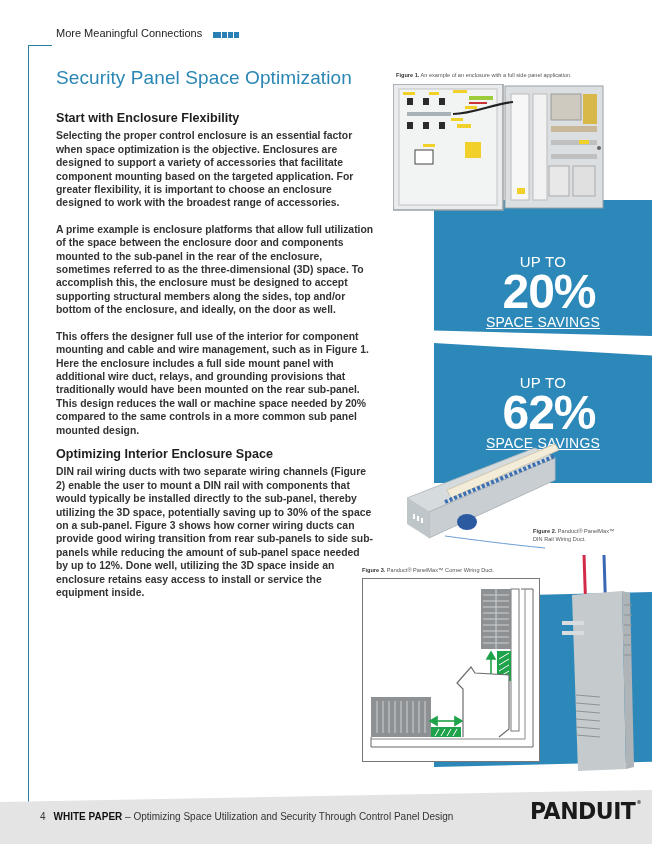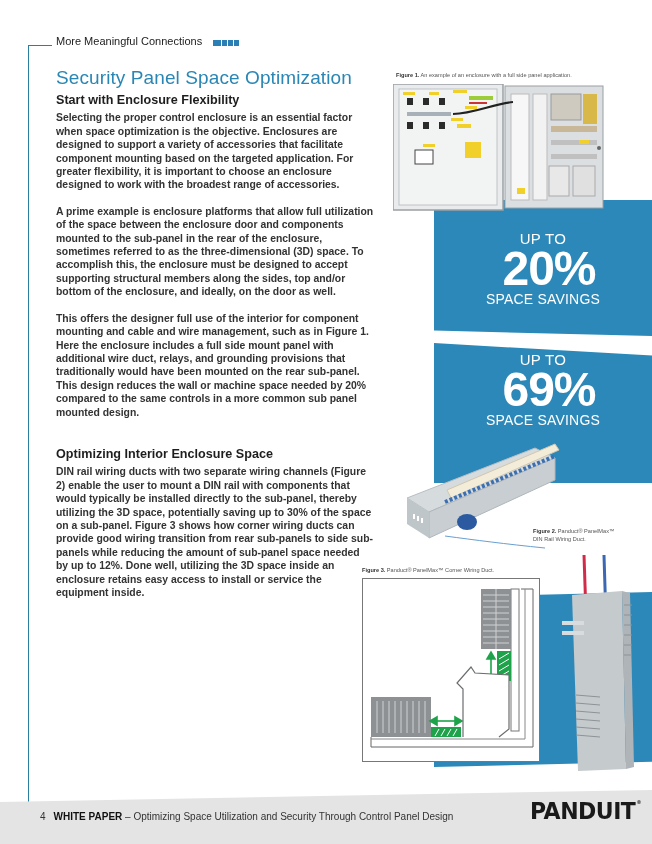--- a/index.html
+++ b/index.html
@@ -6,39 +6,39 @@
   body {
     width: 652px; height: 844px; position: relative; overflow: hidden;
     background: #ffffff;
     font-family: "Liberation Sans", sans-serif;
     color: #2b2b2b;
   }
   .frame-line-h { position: absolute; left: 29px; top: 45px; width: 23px; height: 1px; background: #2a7f9e; }
   .frame-line-v { position: absolute; left: 28px; top: 45px; width: 1px; height: 776px; background: #2a7f9e; }
   .frame-line-b { position: absolute; left: 28px; top: 820px; width: 10px; height: 1px; background: #2a7f9e; }
 
-  .kicker { position: absolute; left: 56px; top: 35px; font-size: 11px; color: #222; white-space: nowrap; }
+  .kicker { position: absolute; left: 56px; top: 27px; font-size: 11px; color: #222; white-space: nowrap; }
   .kicker-bars { display: inline-block; margin-left: 8px; vertical-align: middle; }
   .kicker-bars span { display: inline-block; width: 5px; height: 6px; background: #2a7fb5; margin-right: 1px; }
   .kicker-bars span:first-child { width: 8px; }
 
   .title { position: absolute; left: 56px; top: 67px; font-size: 19px; color: #2a86b4; letter-spacing: 0.1px; white-space: nowrap; }
 
   .col { position: absolute; left: 56px; width: 318px; font-size: 10.4px; line-height: 13.4px; color: #333; }
   .col h2 { font-size: 12.6px; font-weight: bold; margin: 0 0 4px 0; color: #1e1e1e; }
   .col p { margin: 0 0 13px 0; font-weight: bold; }
 
   .fig-caption { position: absolute; font-size: 5.6px; color: #555; white-space: nowrap; }
   .fig-caption b { color: #333; }
 
   .blue-band { position: absolute; background: #2c88b8; }
   .stat { position: absolute; left: 434px; width: 218px; text-align: center; color: #fff; }
-  .stat .up { font-size: 15px; line-height: 16px; letter-spacing: 0.3px; }
+  .stat .up { font-size: 15px; line-height: 16px; letter-spacing: 0.3px; margin-top: 23px; }
   .stat .big { font-size: 48px; font-weight: bold; line-height: 44px; letter-spacing: -1px; padding-left: 12px; }
-  .stat .sub { font-size: 14px; line-height: 16px; letter-spacing: 0.2px; }
+  .stat .sub { font-size: 14px; line-height: 16px; letter-spacing: 0.2px; text-decoration: underline; }
 
   .fig1 { position: absolute; left: 393px; top: 84px; width: 214px; height: 128px; }
   .fig2 { position: absolute; left: 405px; top: 440px; width: 210px; height: 110px; }
   .fig3 { position: absolute; left: 362px; top: 578px; width: 176px; height: 182px; border: 1px solid #777; background: #fff; }
   .fig4 { position: absolute; left: 562px; top: 555px; width: 90px; height: 220px; }
 
   .footer-band { position: absolute; left: 0; top: 790px; width: 652px; height: 54px; background: #e3e4e3; clip-path: polygon(0 22%, 100% 0, 100% 100%, 0 100%); }
   .footer-text { position: absolute; left: 40px; top: 811px; font-size: 10px; color: #333; white-space: nowrap; }
   .footer-text .pg { margin-right: 8px; }
   .footer-text b { color: #111; }
@@ -51,21 +51,21 @@
 <div class="frame-line-h"></div>
 <div class="frame-line-v"></div>
 <div class="frame-line-b"></div>
 
 <div class="kicker">
   <span>More Meaningful Connections</span>
   <span class="kicker-bars"><span></span><span></span><span></span><span></span></span>
 </div>
 <div class="title">Security Panel Space Optimization</div>
 
-<div class="col" style="top:94px;">
+<div class="col" style="top:112px;">
   <h2>Start with Enclosure Flexibility</h2>
   <p>Selecting the proper control enclosure is an essential factor when space optimization is the objective. Enclosures are designed to support a variety of accessories that facilitate component mounting based on the targeted application. For greater flexibility, it is important to choose an enclosure designed to work with the broadest range of accessories.</p>
   <p>A prime example is enclosure platforms that allow full utilization of the space between the enclosure door and components mounted to the sub-panel in the rear of the enclosure, sometimes referred to as the three-dimensional (3D) space. To accomplish this, the enclosure must be designed to accept supporting structural members along the sides, top and/or bottom of the enclosure, and ideally, on the door as well.</p>
   <p>This offers the designer full use of the interior for component mounting and cable and wire management, such as in Figure 1. Here the enclosure includes a full side mount panel with additional wire duct, relays, and grounding provisions that traditionally would have been mounted on the rear sub-panel. This design reduces the wall or machine space needed by 20% compared to the same controls in a more common sub panel mounted design.</p>
 </div>
 <div class="col" style="top:448px;">
   <h2>Optimizing Interior Enclosure Space</h2>
   <p>DIN rail wiring ducts with two separate wiring channels (Figure 2) enable the user to mount a DIN rail with components that would typically be installed directly to the sub-panel, thereby utilizing the 3D space, potentially saving up to 30% of the space on a sub-panel. Figure 3 shows how corner wiring ducts can provide good wiring transition from rear sub-panels to side sub-panels while reducing the amount of sub-panel space needed by up to 12%. Done well, utilizing the 3D space inside an enclosure retains easy access to install or service the equipment inside.</p>
 </div>
 
@@ -118,21 +118,21 @@
   <circle cx="206" cy="64" r="2" fill="#666"></circle>
 </svg>
 
 <div class="stat" style="top:231px;">
   <div class="up">UP TO</div>
   <div class="big">20%</div>
   <div class="sub">SPACE SAVINGS</div>
 </div>
 <div class="stat" style="top:352px;">
   <div class="up">UP TO</div>
-  <div class="big">69%</div>
+  <div class="big">62%</div>
   <div class="sub">SPACE SAVINGS</div>
 </div>
 
 <svg class="fig2" viewBox="0 0 210 110">
   <polygon points="2,58 130,8 150,18 24,72" fill="#d6dbde" stroke="#b7bec2"></polygon>
   <polygon points="24,72 150,18 150,40 24,98" fill="#c8ced2" stroke="#b0b7bb"></polygon>
   <polygon points="2,58 24,72 24,98 2,84" fill="#bfc6ca"></polygon>
   <polygon points="42,50 150,4 154,10 46,58" fill="#f3ecd9" stroke="#d1c7ae"></polygon>
   <path d="M40 62 L 150 16" stroke="#3c6fb0" stroke-width="4" stroke-dasharray="3 2" fill="none"></path>
   <ellipse cx="62" cy="82" rx="10" ry="8" fill="#2b5aa0"></ellipse>

